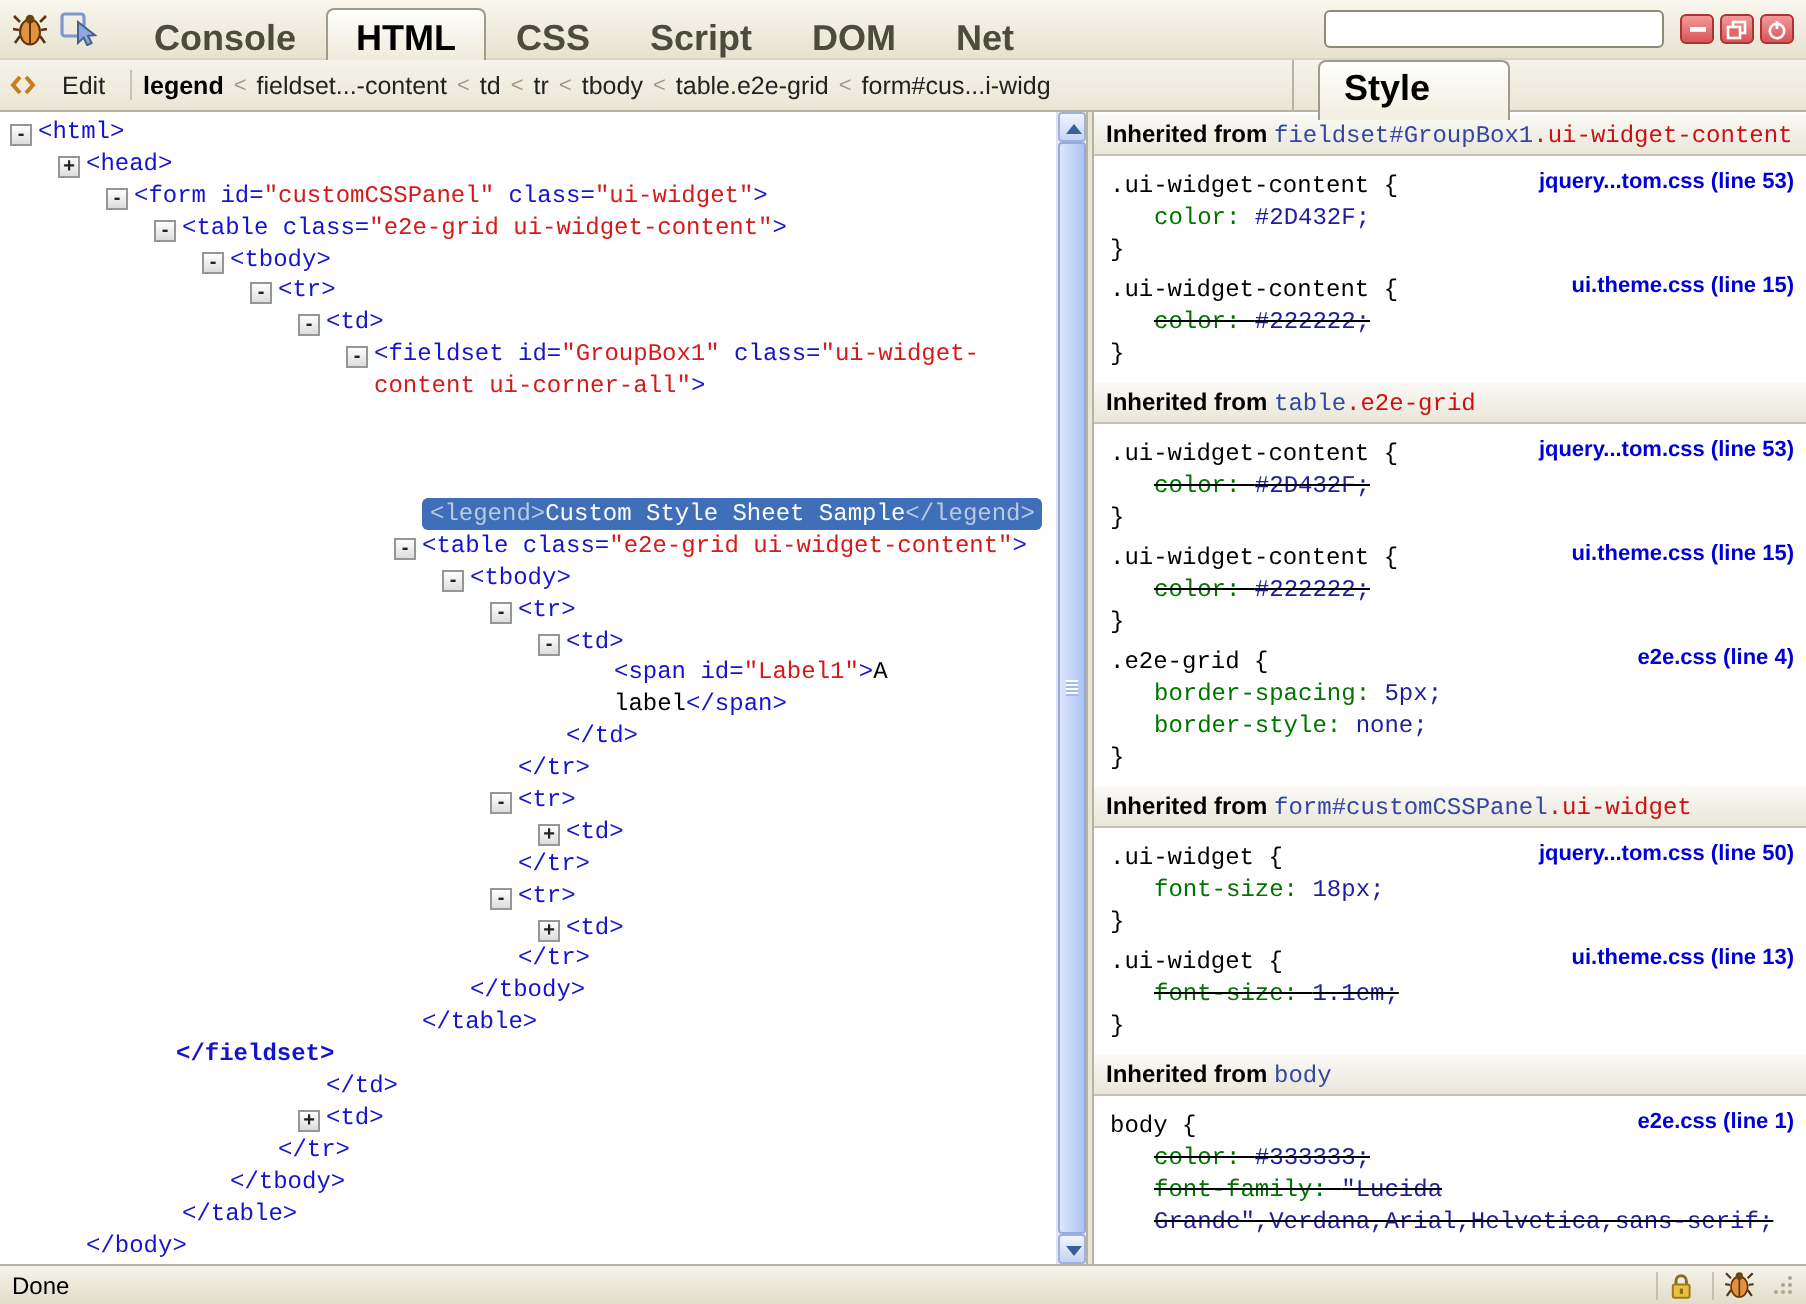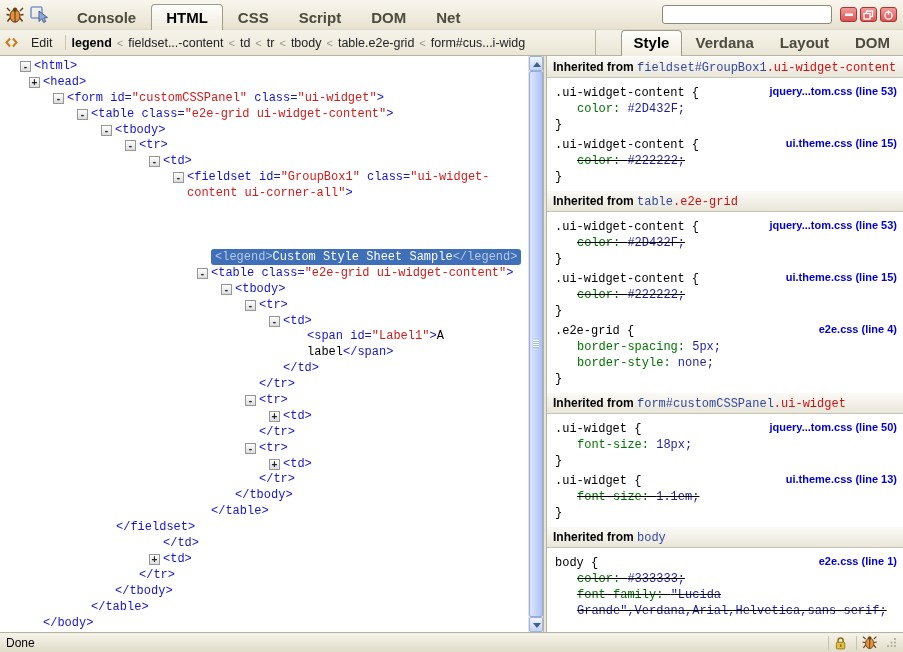--- a/index.html
+++ b/index.html
@@ -5,21 +5,21 @@
   * { box-sizing: border-box; }
   html,body { margin:0; padding:0; background:#888; }
   body { font-family:"Liberation Sans", sans-serif; }
   .fb { width:903px; height:652px; background:#fff; position:relative; overflow:hidden; }
 
   
   .row1 { height:30px; display:flex; align-items:center; padding:0 6px;
           background:linear-gradient(#f9f6ee,#e7e2d0); border-bottom:1px solid #d9d5c3; }
   .icon-btn { display:inline-flex; align-items:center; justify-content:center; margin-right:4px; }
   .tabs { display:flex; align-self:flex-end; height:25px; margin-left:8px; }
-  .tab { padding:4px 14px 5px; font-size:15px; font-weight:bold; color:#4b4b3e;
+  .tab { padding:4px 14px 5px; font-size:18px; font-weight:bold; color:#4b4b3e;
          border:1px solid transparent; border-bottom:none; border-radius:4px 4px 0 0; white-space:nowrap; }
   .tab.active { background:linear-gradient(#fefefc,#efebdc); border-color:#9e9b8a; color:#000;
                 position:relative; z-index:2; margin-bottom:-1px; padding-bottom:6px; }
   .spacer { flex:1; }
   .searchbox { width:170px; height:19px; border:1px solid #8d8a77; border-radius:3px;
                padding:0 5px; font:12px "Liberation Sans",sans-serif; outline:none; background:#fff; }
   .winbtns { display:flex; gap:3px; margin-left:8px; }
   .winbtn { width:17px; height:15px; border:1px solid #a33; border-radius:3px;
             background:linear-gradient(#f29a9a,#d95555); display:flex; align-items:center; justify-content:center; padding:0; }
 
@@ -163,33 +163,33 @@
           <span class="crumb">tr</span>
           <span class="crumb-sep">&lt;</span>
           <span class="crumb">tbody</span>
           <span class="crumb-sep">&lt;</span>
           <span class="crumb">table.e2e-grid</span>
           <span class="crumb-sep">&lt;</span>
           <span class="crumb">form#cus...i-widg</span>
         </div>
     </div>
     <div class="row2-right">
-      <div class="tabs" style="margin-left:17px;">
+      <div class="tabs" style="margin-left:4px;flex-direction:column;">
           <div class="tab active">Style</div>
           <div class="tab">Verdana</div>
           <div class="tab">Layout</div>
           <div class="tab">DOM</div>
         </div>
     </div>
   </div>
 
   <div class="main">
     <div class="left-panel">
       <div class="tree">
-          <div class="tree-row" style="padding-left: 20px;"><span class="twisty">-</span><span class="seg-b">&lt;html&gt;</span></div>
+          <div class="tree-row" style="padding-left: 5px;"><span class="twisty">-</span><span class="seg-b">&lt;html&gt;</span></div>
           <div class="tree-row" style="padding-left: 29px;"><span class="twisty">+</span><span class="seg-b">&lt;head&gt;</span></div>
           <div class="tree-row" style="padding-left: 53px;"><span class="twisty">-</span><span class="seg-b">&lt;form id=</span><span class="seg-r">"customCSSPanel"</span><span class="seg-b"> class=</span><span class="seg-r">"ui-widget"</span><span class="seg-b">&gt;</span></div>
           <div class="tree-row" style="padding-left: 77px;"><span class="twisty">-</span><span class="seg-b">&lt;table class=</span><span class="seg-r">"e2e-grid ui-widget-content"</span><span class="seg-b">&gt;</span></div>
           <div class="tree-row" style="padding-left: 101px;"><span class="twisty">-</span><span class="seg-b">&lt;tbody&gt;</span></div>
           <div class="tree-row" style="padding-left: 125px;"><span class="twisty">-</span><span class="seg-b">&lt;tr&gt;</span></div>
           <div class="tree-row" style="padding-left: 149px;"><span class="twisty">-</span><span class="seg-b">&lt;td&gt;</span></div>
           <div class="tree-row" style="padding-left: 173px;"><span class="twisty">-</span><span class="seg-b">&lt;fieldset id=</span><span class="seg-r">"GroupBox1"</span><span class="seg-b"> class=</span><span class="seg-r">"ui-widget-</span></div>
           <div class="tree-row" style="padding-left: 187px;"><span class="seg-r">content ui-corner-all"</span><span class="seg-b">&gt;</span></div>
           <div class="tree-row" style="padding-left: 211px; margin-top: 48px;"><span class="sel-box"><span class="seg-lb">&lt;legend&gt;</span><span class="seg-w">Custom Style Sheet Sample</span><span class="seg-lb">&lt;/legend&gt;</span></span></div>
           <div class="tree-row" style="padding-left: 197px;"><span class="twisty">-</span><span class="seg-b">&lt;table class=</span><span class="seg-r">"e2e-grid ui-widget-content"</span><span class="seg-b">&gt;</span></div>
@@ -201,21 +201,21 @@
           <div class="tree-row" style="padding-left: 283px;"><span class="seg-b">&lt;/td&gt;</span></div>
           <div class="tree-row" style="padding-left: 259px;"><span class="seg-b">&lt;/tr&gt;</span></div>
           <div class="tree-row" style="padding-left: 245px;"><span class="twisty">-</span><span class="seg-b">&lt;tr&gt;</span></div>
           <div class="tree-row" style="padding-left: 269px;"><span class="twisty">+</span><span class="seg-b">&lt;td&gt;</span></div>
           <div class="tree-row" style="padding-left: 259px;"><span class="seg-b">&lt;/tr&gt;</span></div>
           <div class="tree-row" style="padding-left: 245px;"><span class="twisty">-</span><span class="seg-b">&lt;tr&gt;</span></div>
           <div class="tree-row" style="padding-left: 269px;"><span class="twisty">+</span><span class="seg-b">&lt;td&gt;</span></div>
           <div class="tree-row" style="padding-left: 259px;"><span class="seg-b">&lt;/tr&gt;</span></div>
           <div class="tree-row" style="padding-left: 235px;"><span class="seg-b">&lt;/tbody&gt;</span></div>
           <div class="tree-row" style="padding-left: 211px;"><span class="seg-b">&lt;/table&gt;</span></div>
-          <div class="tree-row" style="padding-left: 116px;"><span class="seg-b">&lt;/fieldset&gt;</span></div>
+          <div class="tree-row" style="padding-left: 88px; font-weight: bold;"><span class="seg-b">&lt;/fieldset&gt;</span></div>
           <div class="tree-row" style="padding-left: 163px;"><span class="seg-b">&lt;/td&gt;</span></div>
           <div class="tree-row" style="padding-left: 149px;"><span class="twisty">+</span><span class="seg-b">&lt;td&gt;</span></div>
           <div class="tree-row" style="padding-left: 139px;"><span class="seg-b">&lt;/tr&gt;</span></div>
           <div class="tree-row" style="padding-left: 115px;"><span class="seg-b">&lt;/tbody&gt;</span></div>
           <div class="tree-row" style="padding-left: 91px;"><span class="seg-b">&lt;/table&gt;</span></div>
           <div class="tree-row" style="padding-left: 43px;"><span class="seg-b">&lt;/body&gt;</span></div>
           <div class="tree-row" style="padding-left: 67px;"><span class="seg-b">&lt;/form&gt;</span></div>
           <div class="tree-row" style="padding-left: 19px;"><span class="seg-b">&lt;/html&gt;</span></div>
         </div>
       <div class="vscroll">

